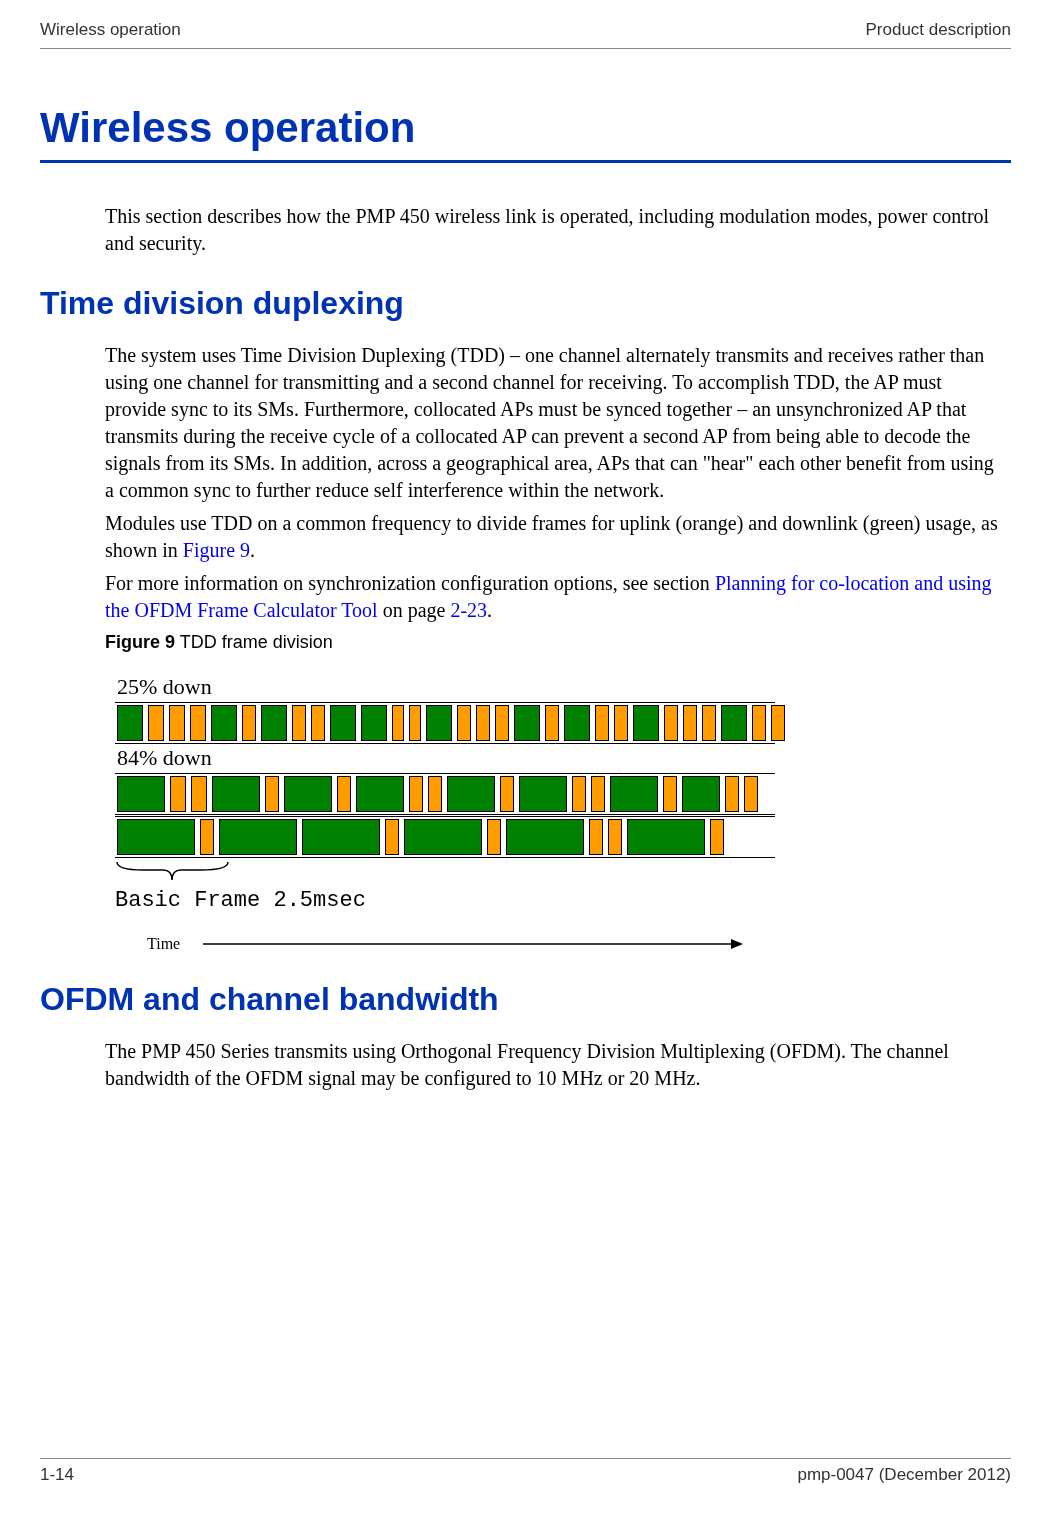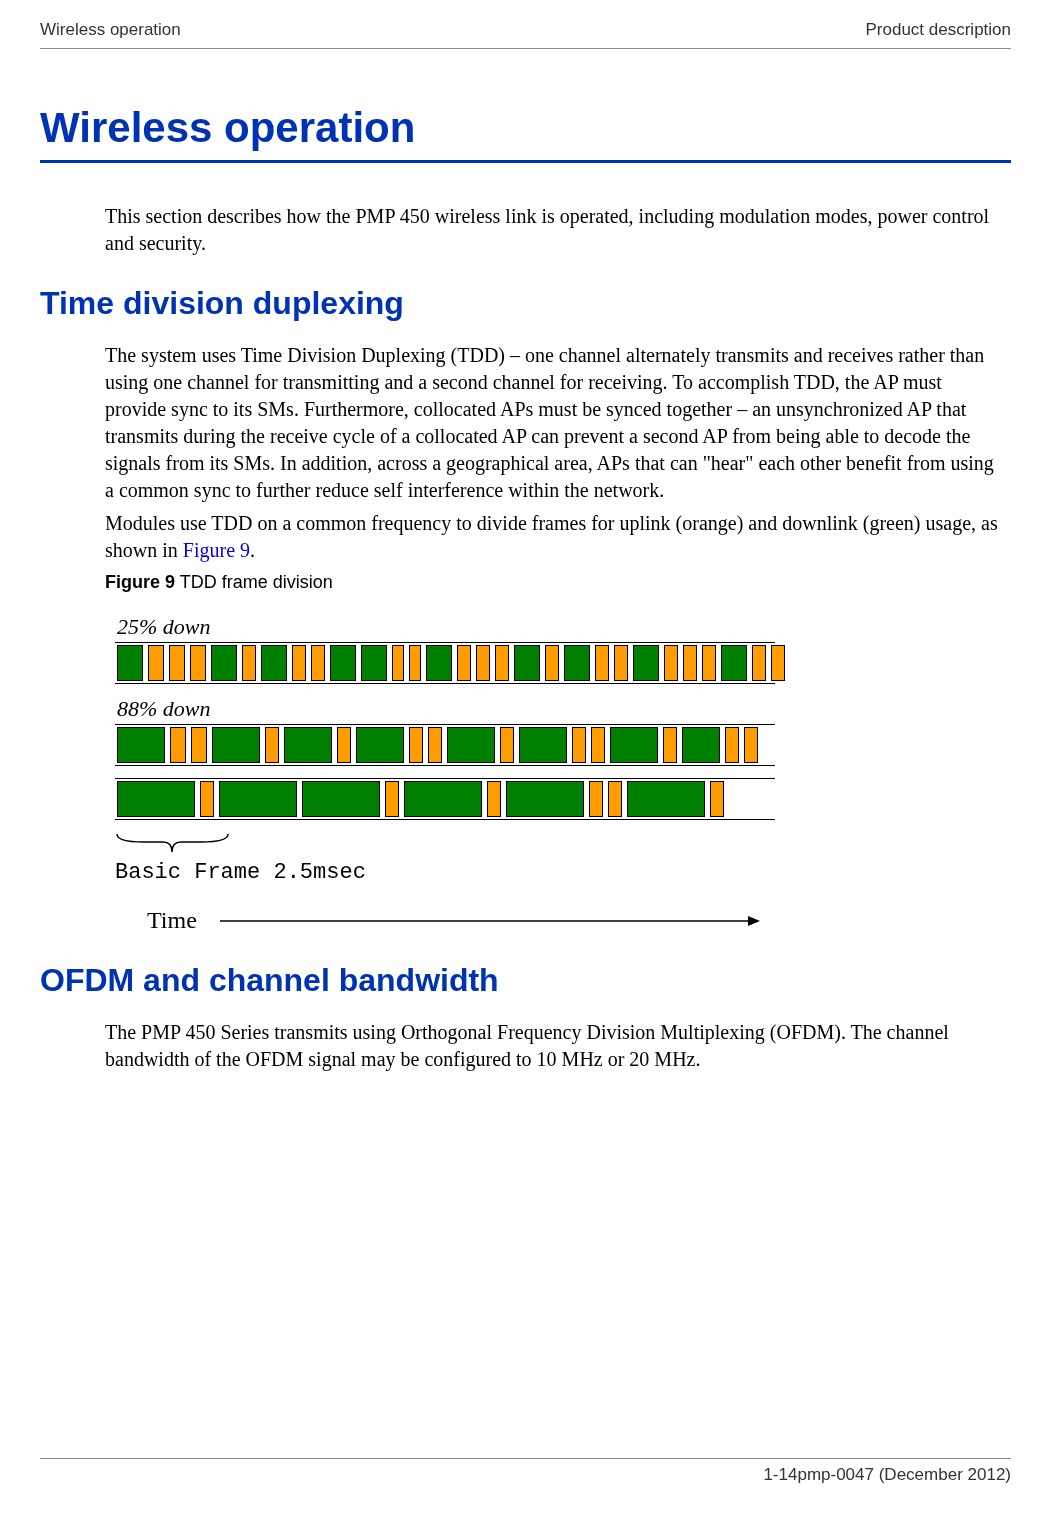--- a/index.html
+++ b/index.html
@@ -65,22 +65,21 @@
       margin-bottom: 16px;
     }
     .figure-caption .bold {
       font-weight: bold;
     }
     .figure-container {
       padding-left: 10px;
       padding-top: 5px;
     }
     .frame-row {
-      margin-bottom: 12px;
-      font-style: italic;
+      margin-bottom: 1px;
     }
     .frame-label {
       font-family: 'Times New Roman', serif;
       font-size: 22px;
       color: #000;
       margin-bottom: 2px;
       margin-left: 2px;
     }
     .frame-track {
       border-top: 1.5px solid #000;
@@ -134,36 +133,36 @@
       line-height: 1.3;
       margin-top: 10px;
     }
     .time-row {
       display: flex;
       align-items: center;
       margin-top: 22px;
     }
     .time-label {
       font-family: 'Times New Roman', serif;
-      font-size: 24px;
+      font-size: 16px;
       color: #000;
       margin-left: 32px;
       margin-right: 23px;
     }
     .arrow-svg {
       width: 540px;
       height: 16px;
     }
     .footer {
       position: absolute;
       bottom: 28px;
       left: 40px;
       right: 40px;
       display: flex;
-      justify-content: flex-end;
+      justify-content: space-between;
       font-family: Verdana, Geneva, sans-serif;
       font-size: 17px;
       color: #333;
       border-top: 1px solid #888;
       padding-top: 6px;
     }
   </style>
 </head>
 <body>
 
@@ -179,20 +178,23 @@
   <p>This section describes how the PMP 450 wireless link is operated, including modulation modes, power control and security.</p>
 </div>
 
 <div class="h2">Time division duplexing</div>
 
 <div class="content">
   <p>The system uses Time Division Duplexing (TDD) – one channel alternately transmits and receives rather than using one channel for transmitting and a second channel for receiving.  To accomplish TDD, the AP must provide sync to its SMs.  Furthermore, collocated APs must be synced together – an unsynchronized AP that transmits during the receive cycle of a collocated AP can prevent a second AP from being able to decode the signals from its SMs.  In addition, across a geographical area, APs that can "hear" each other benefit from using a common sync to further reduce self interference within the network.</p>
   <p>
     <span>Modules use TDD on a common frequency to divide frames for uplink (orange) and downlink (green) usage, as shown in </span><span class="link">Figure 9</span><span>.</span>
   </p>
+  <p>
+    <span>For more information on synchronization configuration options, see section </span><span class="link">Planning for co-location and using the OFDM Frame Calculator Tool</span><span> on page </span><span class="link">2-23</span><span>.</span>
+  </p>
 
   <div class="figure-caption">
     <span class="bold">Figure 9</span><span>  TDD frame division</span>
   </div>
 
   <div class="figure-container">
 
     <div class="frame-row">
       <div class="frame-label">25% down</div>
       <div class="frame-track">
@@ -222,21 +224,21 @@
           <div class="bar up" style="width:14px"></div>
           <div class="bar up" style="width:14px"></div>
           <div class="bar up" style="width:14px"></div>
         <div class="bar dn" style="width:26px"></div>
           <div class="bar up" style="width:14px"></div>
           <div class="bar up" style="width:14px"></div>
       </div>
     </div>
 
     <div class="frame-row">
-      <div class="frame-label">88% down</div>
+      <div class="frame-label">84% down</div>
       <div class="frame-track">
         <div class="bar dn" style="width:48px"></div>
           <div class="bar up" style="width:16px"></div>
           <div class="bar up" style="width:16px"></div>
         <div class="bar dn" style="width:48px"></div>
           <div class="bar up" style="width:14px"></div>
           <div class="bar dn" style="width:48px"></div>
           <div class="bar up" style="width:14px"></div>
         <div class="bar dn" style="width:48px"></div>
           <div class="bar up" style="width:14px"></div>

